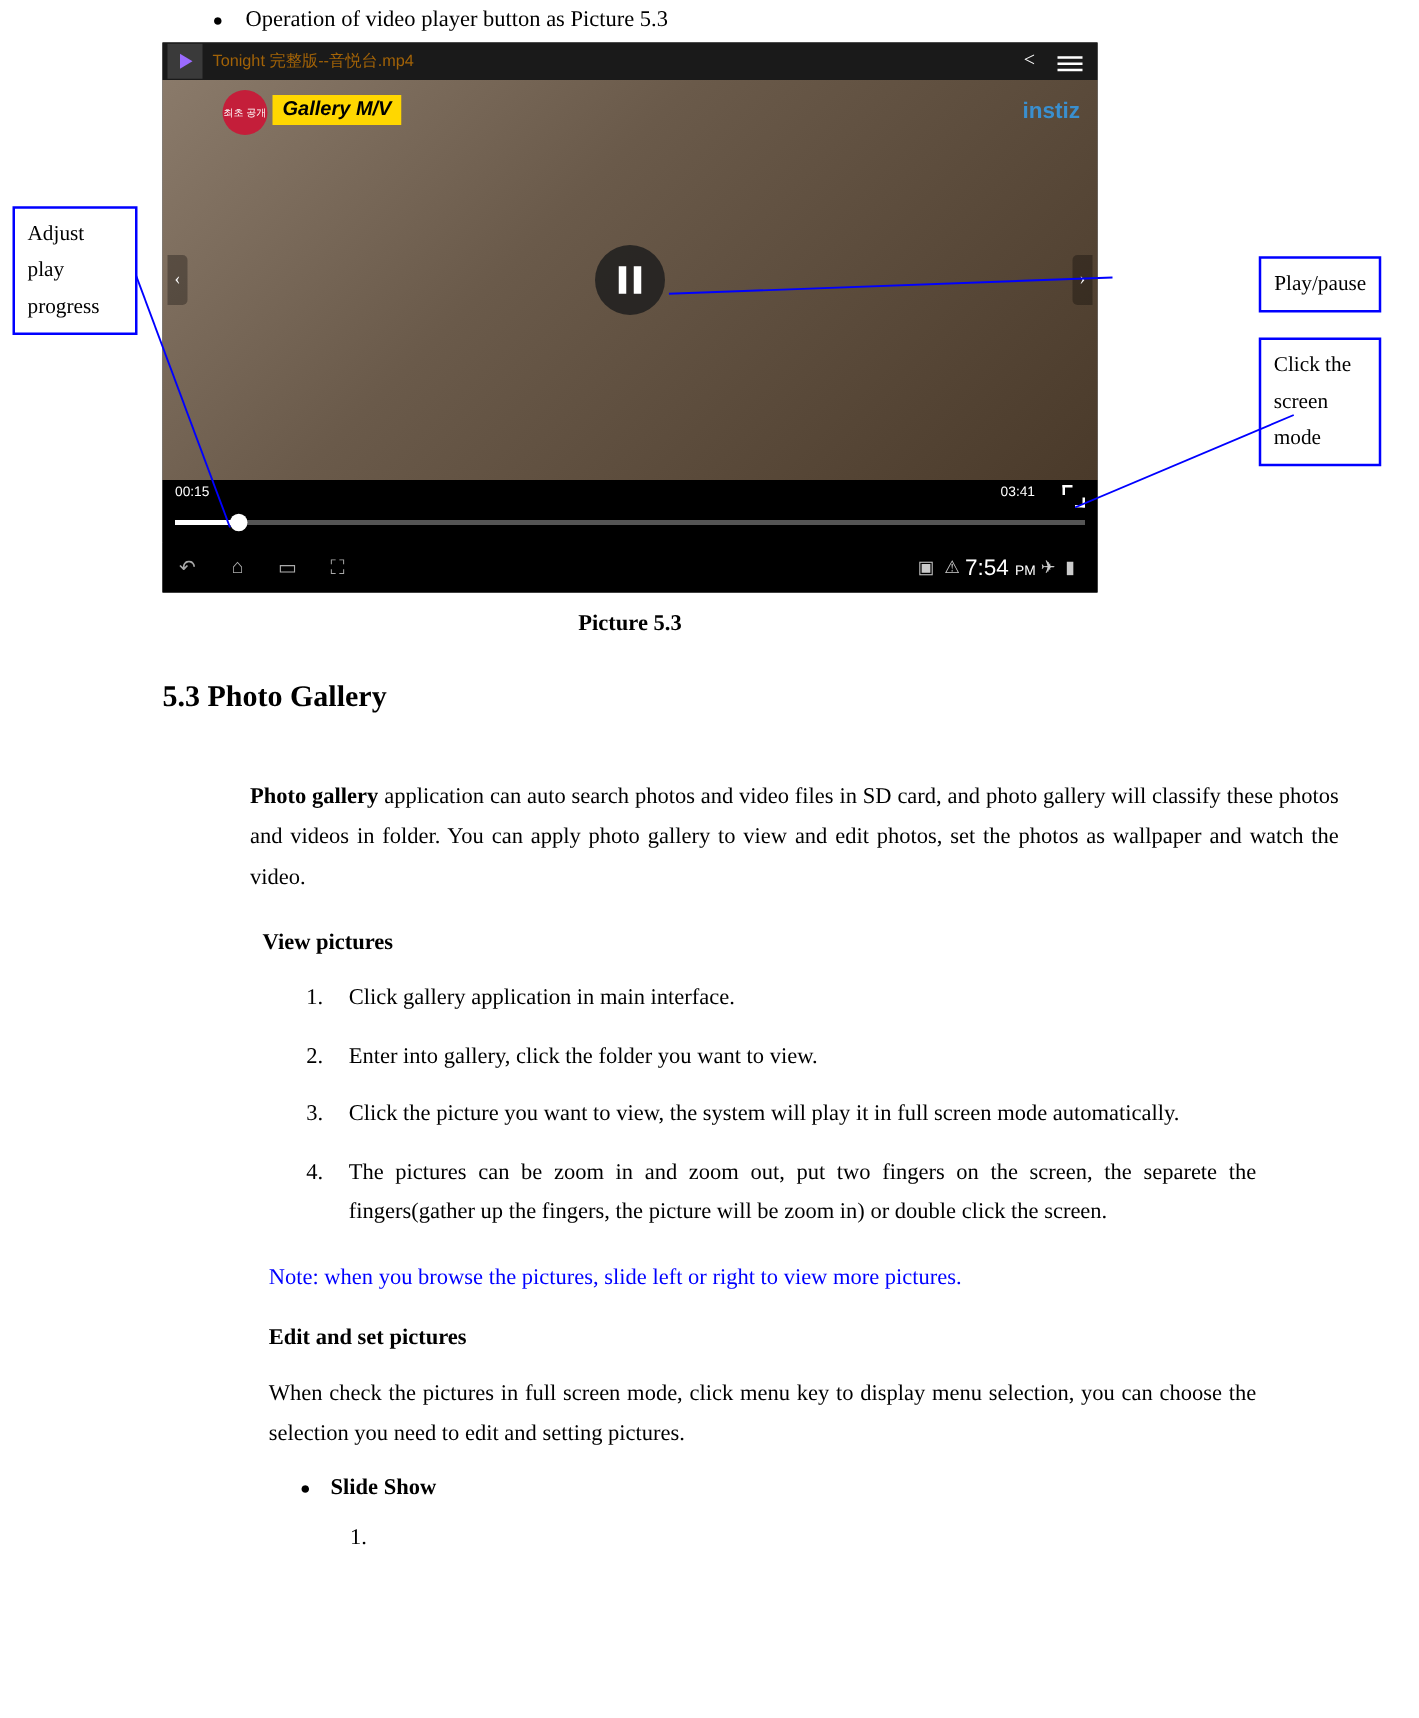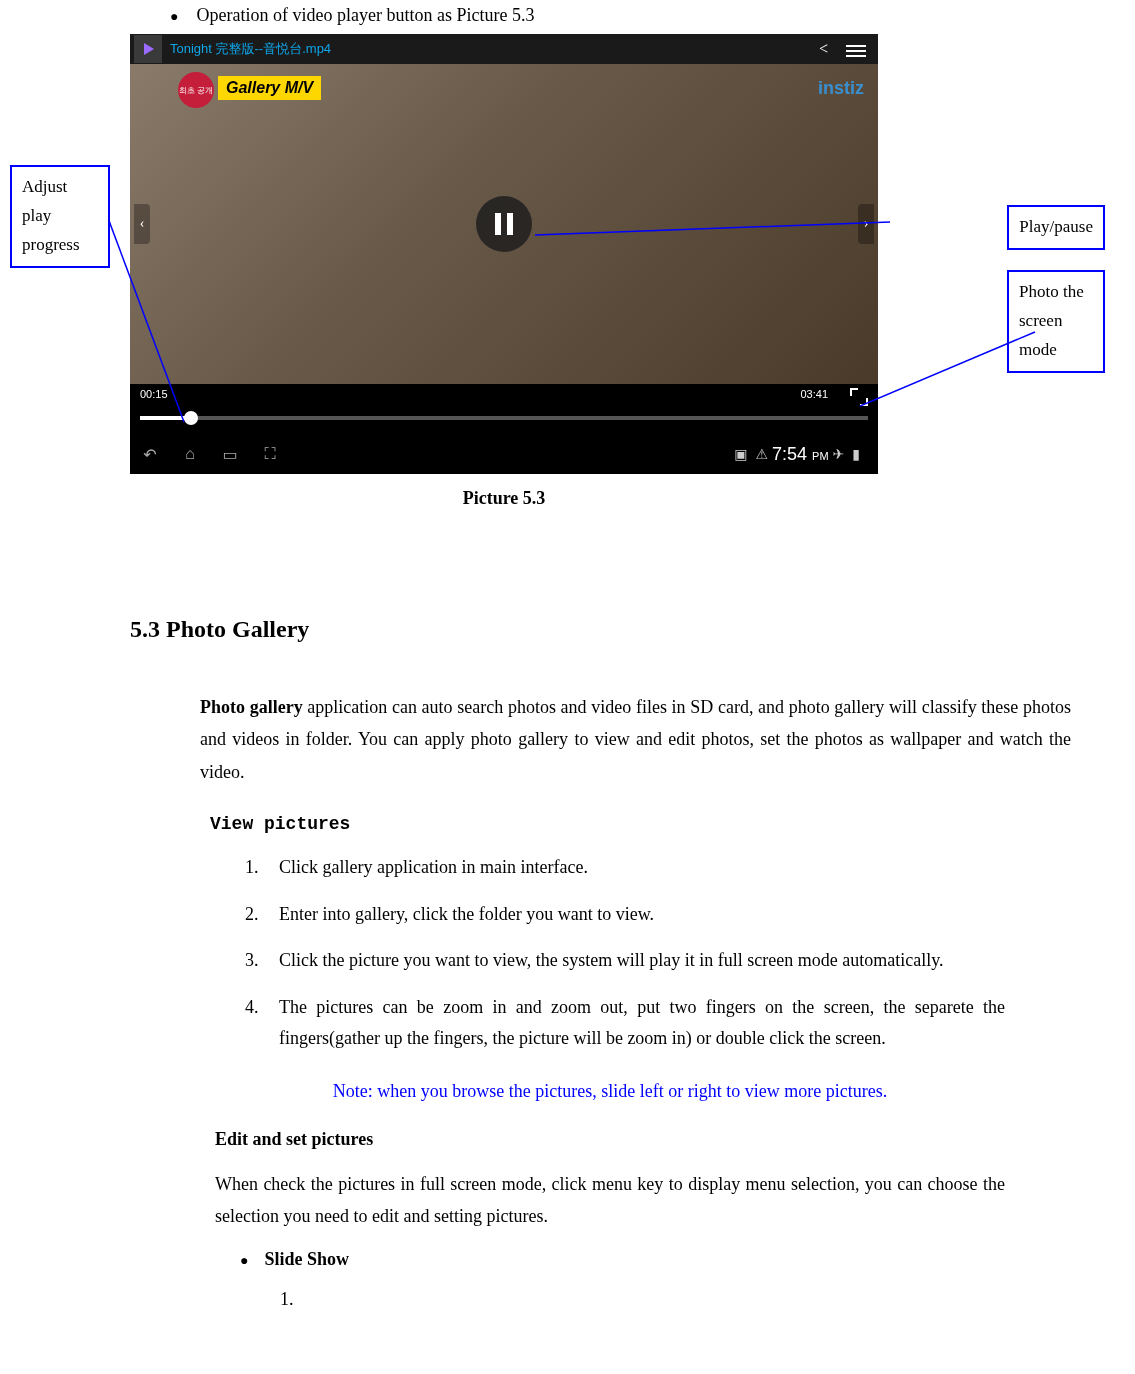--- a/index.html
+++ b/index.html
@@ -6,21 +6,21 @@
     body { font-family: "Times New Roman", serif; font-size: 18px; color: #000; background: #fff; width: 1135px; position: relative; }
     
     .bullet-line { margin-left: 170px; margin-top: 5px; display: flex; align-items: baseline; }
     .bullet { font-size: 14px; margin-right: 18px; }
     
     .screenshot { position: relative; margin-left: 130px; margin-top: 8px; width: 748px; height: 440px; background: #000; }
     
     .topbar { position: absolute; top: 0; left: 0; right: 0; height: 30px; background: #1a1a1a; display: flex; align-items: center; }
     .play-icon-box { width: 28px; height: 28px; background: #3a3a3a; margin-left: 4px; display: flex; align-items: center; justify-content: center; }
     .play-triangle { width: 0; height: 0; border-left: 10px solid #9b6bff; border-top: 6px solid transparent; border-bottom: 6px solid transparent; margin-left: 2px; }
-    .title-text { color: #0ea5e9; font-size: 13px; margin-left: 8px; font-family: Arial, sans-serif; }
+    .title-text { color: #a16207; font-size: 13px; margin-left: 8px; font-family: Arial, sans-serif; }
     .share-icon { position: absolute; right: 50px; top: 6px; color: #fff; font-size: 16px; }
     .menu-icon { position: absolute; right: 12px; top: 8px; width: 20px; height: 14px; }
     .menu-icon span { display: block; height: 2px; background: #fff; margin: 3px 0; }
     
     .video-body { position: absolute; top: 30px; left: 0; right: 0; bottom: 90px; background: linear-gradient(135deg, #8a7a6a 0%, #6a5a4a 40%, #4a3a2a 100%); overflow: hidden; padding-left: 20px; }
     .badge-red { position: absolute; top: 8px; left: 48px; width: 36px; height: 36px; background: #c41e3a; border-radius: 50%; color: #fff; font-size: 8px; display: flex; align-items: center; justify-content: center; font-family: Arial, sans-serif; }
     .tonight-label { position: absolute; top: 12px; left: 88px; background: #ffd700; color: #000; font-size: 16px; font-weight: bold; padding: 3px 8px; font-family: Arial, sans-serif; font-style: italic; }
     .instiz-label { position: absolute; top: 14px; right: 14px; color: #3a8fcf; font-size: 18px; font-weight: bold; font-family: Arial, sans-serif; }
     .pause-button { position: absolute; top: 50%; left: 50%; transform: translate(-50%, -50%); width: 56px; height: 56px; background: rgba(30,30,30,0.85); border-radius: 50%; display: flex; align-items: center; justify-content: center; }
     .pause-bars { display: flex; gap: 6px; }
@@ -41,33 +41,33 @@
     
     .navbar { position: absolute; bottom: 0; left: 0; right: 0; height: 40px; background: #000; display: flex; align-items: center; }
     .nav-icon { color: #aaa; width: 40px; text-align: center; font-size: 16px; }
     .nav-right { margin-left: auto; display: flex; align-items: center; padding-right: 14px; }
     .nav-status-icon { color: #ccc; font-size: 14px; margin: 0 4px; }
     .nav-time { color: #fff; font-size: 18px; font-family: Arial, sans-serif; }
     .nav-time-pm { font-size: 11px; }
     
     .caption { text-align: center; font-weight: bold; margin-top: 14px; margin-left: 130px; width: 748px; }
     
-    .section-heading { font-size: 24px; font-weight: bold; margin-left: 130px; margin-top: 107px; }
+    .section-heading { font-size: 24px; font-weight: bold; margin-left: 130px; margin-top: 36px; }
     
     .para { margin-left: 200px; margin-right: 64px; margin-top: 48px; text-align: justify; line-height: 1.8; }
     .para strong { font-weight: bold; }
     
-    .subheading { margin-left: 210px; margin-top: 26px; font-weight: bold; font-family: Liberation Mono, monospace; }
+    .subheading { margin-left: 210px; margin-top: 26px; font-weight: bold; }
     .subheading-2 { margin-left: 215px; margin-top: 22px; font-weight: bold; }
     
     .numbered-list { margin-left: 245px; margin-right: 130px; margin-top: 18px; }
     .numbered-item { display: flex; margin-bottom: 16px; line-height: 1.7; text-align: justify; }
     .num { width: 34px; flex-shrink: 0; }
     
-    .note-text { margin-left: 215px; margin-right: 130px; margin-top: 23px; color: #0000ff; line-height: 1.7; text-align: center; }
+    .note-text { margin-left: 215px; margin-right: 130px; margin-top: 23px; color: #0000ff; line-height: 1.7; }
     
     .para2 { margin-left: 215px; margin-right: 130px; margin-top: 18px; text-align: justify; line-height: 1.8; }
     
     .bullet-sub { margin-left: 240px; margin-top: 16px; display: flex; align-items: baseline; }
     .bullet-sub .bullet { margin-right: 16px; }
     .bullet-sub-text { font-weight: bold; }
     
     .numbered-list-2 { margin-left: 280px; margin-right: 130px; margin-top: 14px; }
     
     .annotation { position: absolute; border: 2px solid #0000ff; background: #fff; padding: 6px 10px; font-size: 17px; line-height: 1.7; }
@@ -131,21 +131,21 @@
       <span class="nav-status-icon">⚠</span>
       <span class="nav-time"><span>7:54</span> <span class="nav-time-pm">PM</span></span>
       <span class="nav-status-icon">✈</span>
       <span class="nav-status-icon">▮</span>
     </div>
   </div>
 </div>
 
 <div class="annotation ann-left">Adjust play progress</div>
 <div class="annotation ann-play">Play/pause</div>
-<div class="annotation ann-screen">Photo the screen mode</div>
+<div class="annotation ann-screen">Click the screen mode</div>
 
 <svg class="connector" style="left:108px; top:218px;" width="80" height="210">
     <line x1="0" y1="0" x2="76" y2="204" stroke="#0000ff" stroke-width="1.5"></line>
   </svg>
 <svg class="connector" style="left:535px; top:220px;" width="360" height="20">
     <line x1="0" y1="15" x2="355" y2="2" stroke="#0000ff" stroke-width="1.5"></line>
   </svg>
 <svg class="connector" style="left:860px; top:330px;" width="180" height="80">
     <line x1="0" y1="76" x2="175" y2="2" stroke="#0000ff" stroke-width="1.5"></line>
   </svg>

